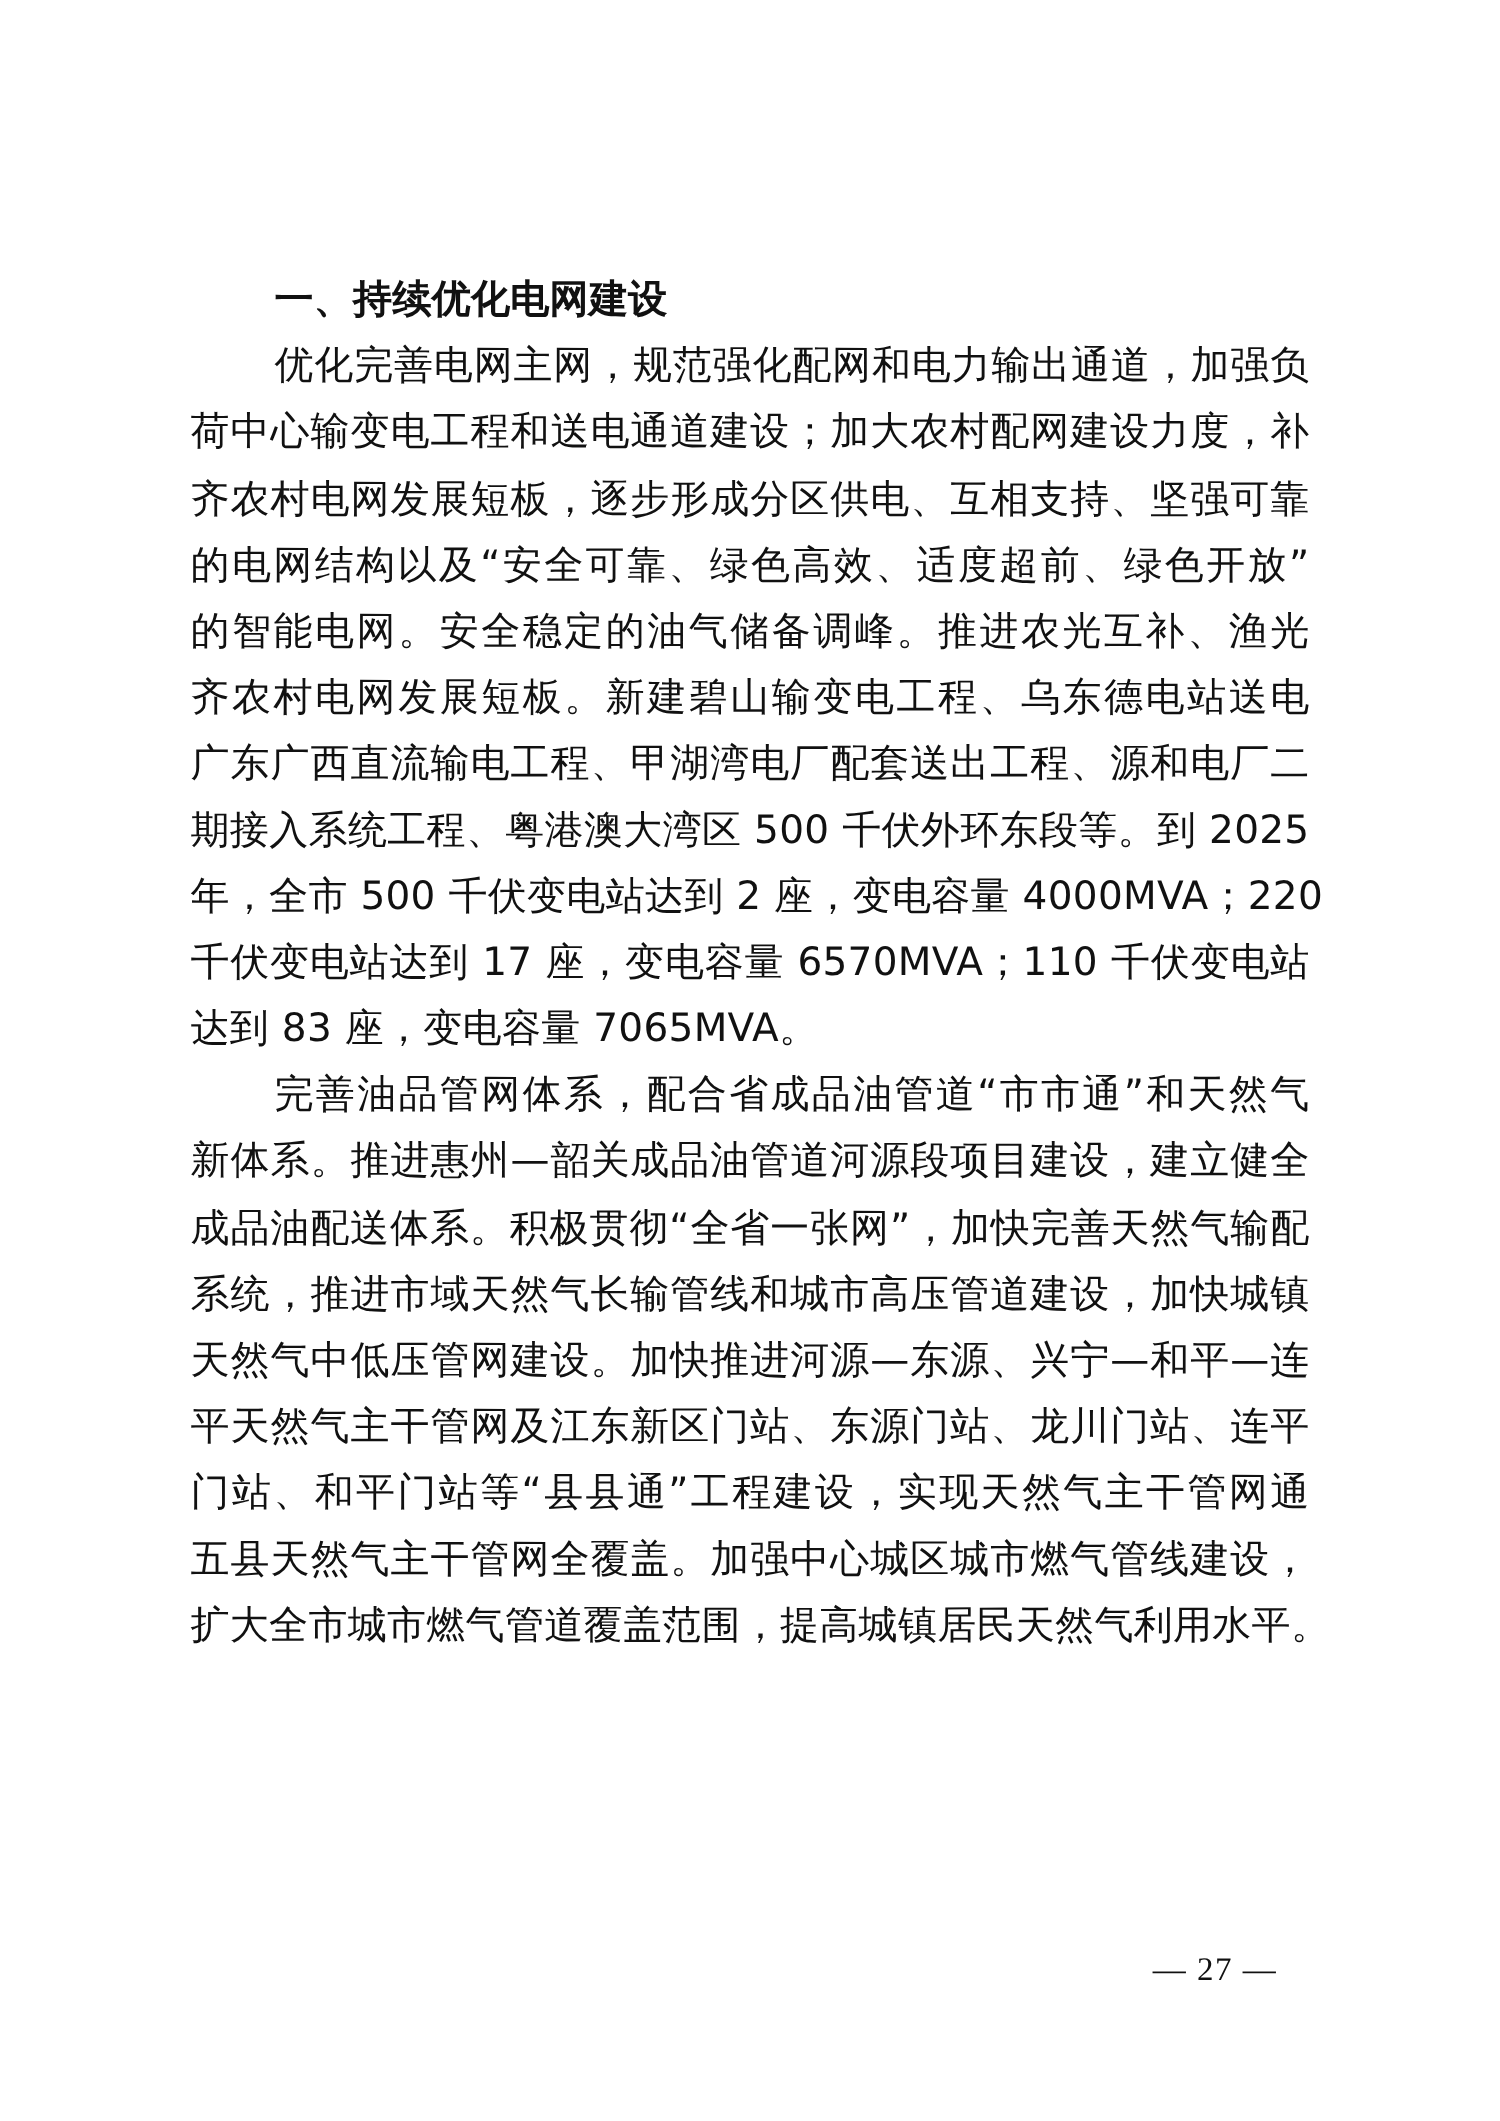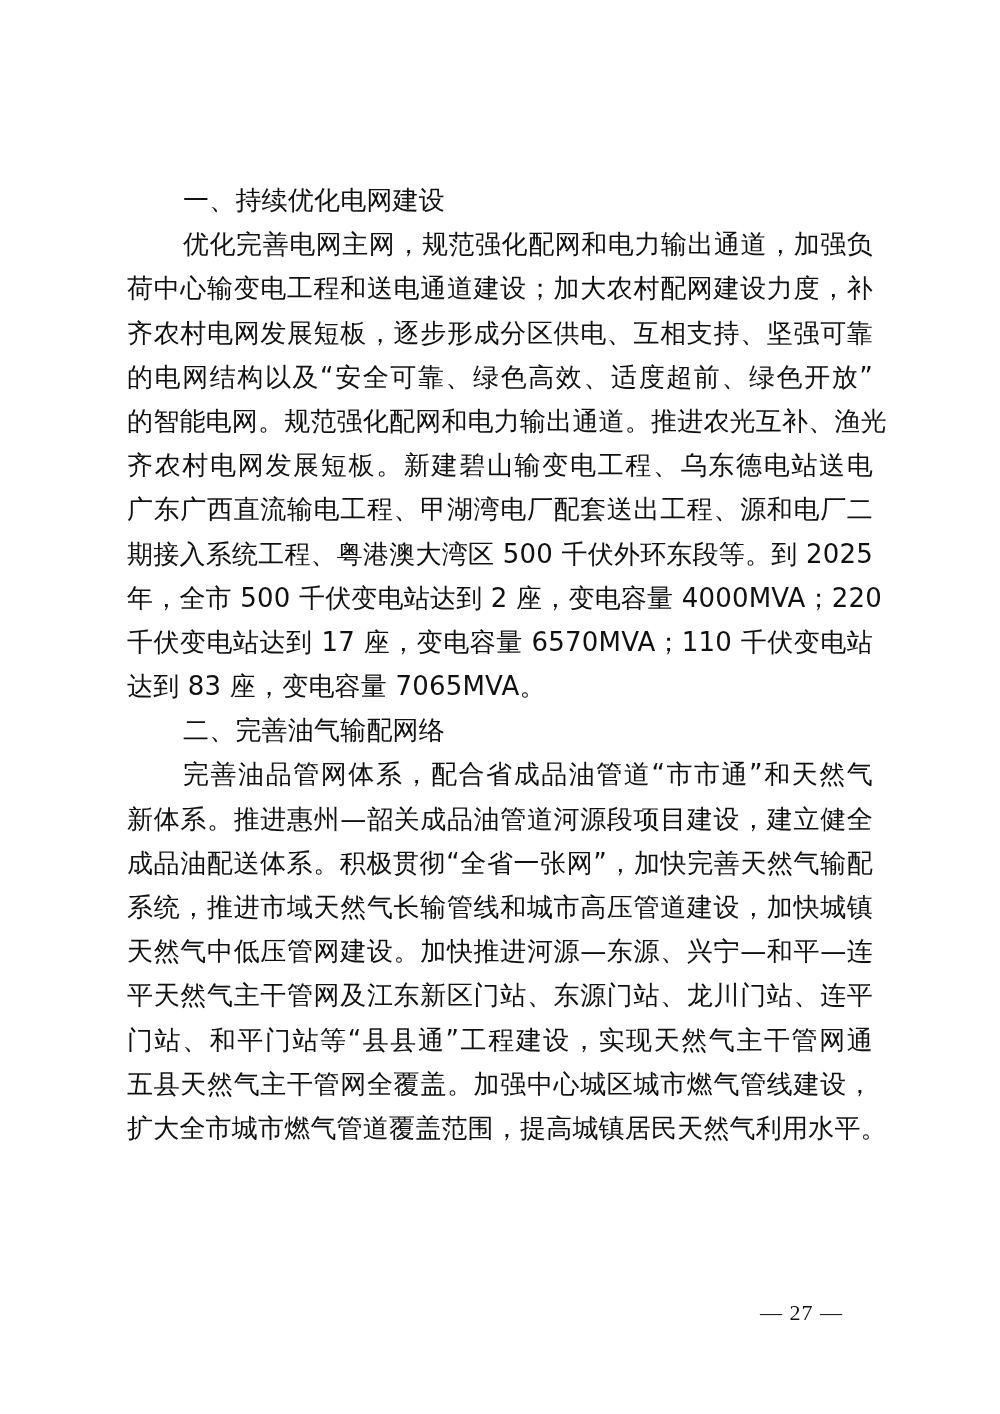--- a/index.html
+++ b/index.html
@@ -31,52 +31,52 @@
       text-align-last: justify;
     }
     .line.last {
       text-align-last: left;
     }
     .line.indent {
       padding-left: 56px;
     }
     .line.heading {
       text-align-last: left;
+      font-weight: bold;
     }
     .page-number {
       position: absolute;
       top: 1300px;
       left: 760px;
       width: 100px;
-      text-align: left;
+      text-align: center;
       font-family: "Liberation Serif", "DejaVu Serif", serif;
       font-size: 22px;
       color: #111111;
       letter-spacing: 1px;
     }
   </style>
 </head>
 <body>
 
 <div class="page">
 
   <div class="line indent heading">一、持续优化电网建设</div>
   <div class="line indent">优化完善电网主网，规范强化配网和电力输出通道，加强负</div>
   <div class="line">荷中心输变电工程和送电通道建设；加大农村配网建设力度，补</div>
   <div class="line">齐农村电网发展短板，逐步形成分区供电、互相支持、坚强可靠</div>
   <div class="line">的电网结构以及“安全可靠、绿色高效、适度超前、绿色开放”</div>
-  <div class="line">的智能电网。规范强化配网和电力输出通道。推进农光互补、渔光</div>
+  <div class="line">的智能电网。安全稳定的油气储备调峰。推进农光互补、渔光</div>
   <div class="line">齐农村电网发展短板。新建碧山输变电工程、乌东德电站送电</div>
   <div class="line">广东广西直流输电工程、甲湖湾电厂配套送出工程、源和电厂二</div>
   <div class="line">期接入系统工程、粤港澳大湾区 500 千伏外环东段等。到 2025</div>
   <div class="line">年，全市 500 千伏变电站达到 2 座，变电容量 4000MVA；220</div>
   <div class="line">千伏变电站达到 17 座，变电容量 6570MVA；110 千伏变电站</div>
   <div class="line last">达到 83 座，变电容量 7065MVA。</div>
 
-  <div class="line indent heading">二、完善油气输配网络</div>
   <div class="line indent">完善油品管网体系，配合省成品油管道“市市通”和天然气</div>
   <div class="line">新体系。推进惠州—韶关成品油管道河源段项目建设，建立健全</div>
   <div class="line">成品油配送体系。积极贯彻“全省一张网”，加快完善天然气输配</div>
   <div class="line">系统，推进市域天然气长输管线和城市高压管道建设，加快城镇</div>
   <div class="line">天然气中低压管网建设。加快推进河源—东源、兴宁—和平—连</div>
   <div class="line">平天然气主干管网及江东新区门站、东源门站、龙川门站、连平</div>
   <div class="line">门站、和平门站等“县县通”工程建设，实现天然气主干管网通</div>
   <div class="line">五县天然气主干管网全覆盖。加强中心城区城市燃气管线建设，</div>
   <div class="line last">扩大全市城市燃气管道覆盖范围，提高城镇居民天然气利用水平。</div>
 

